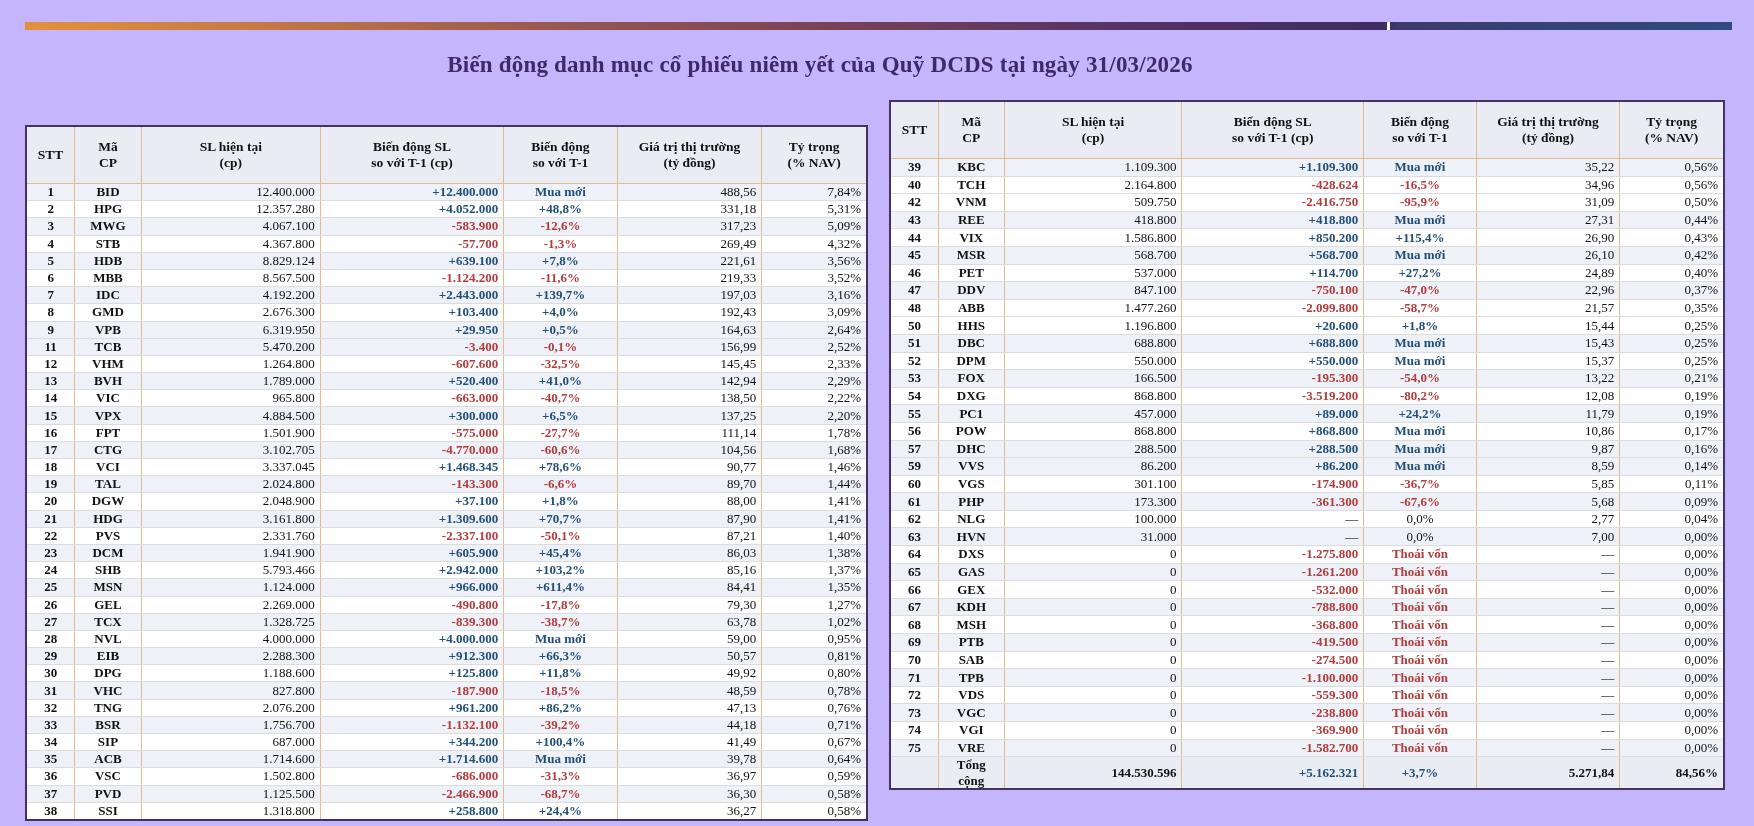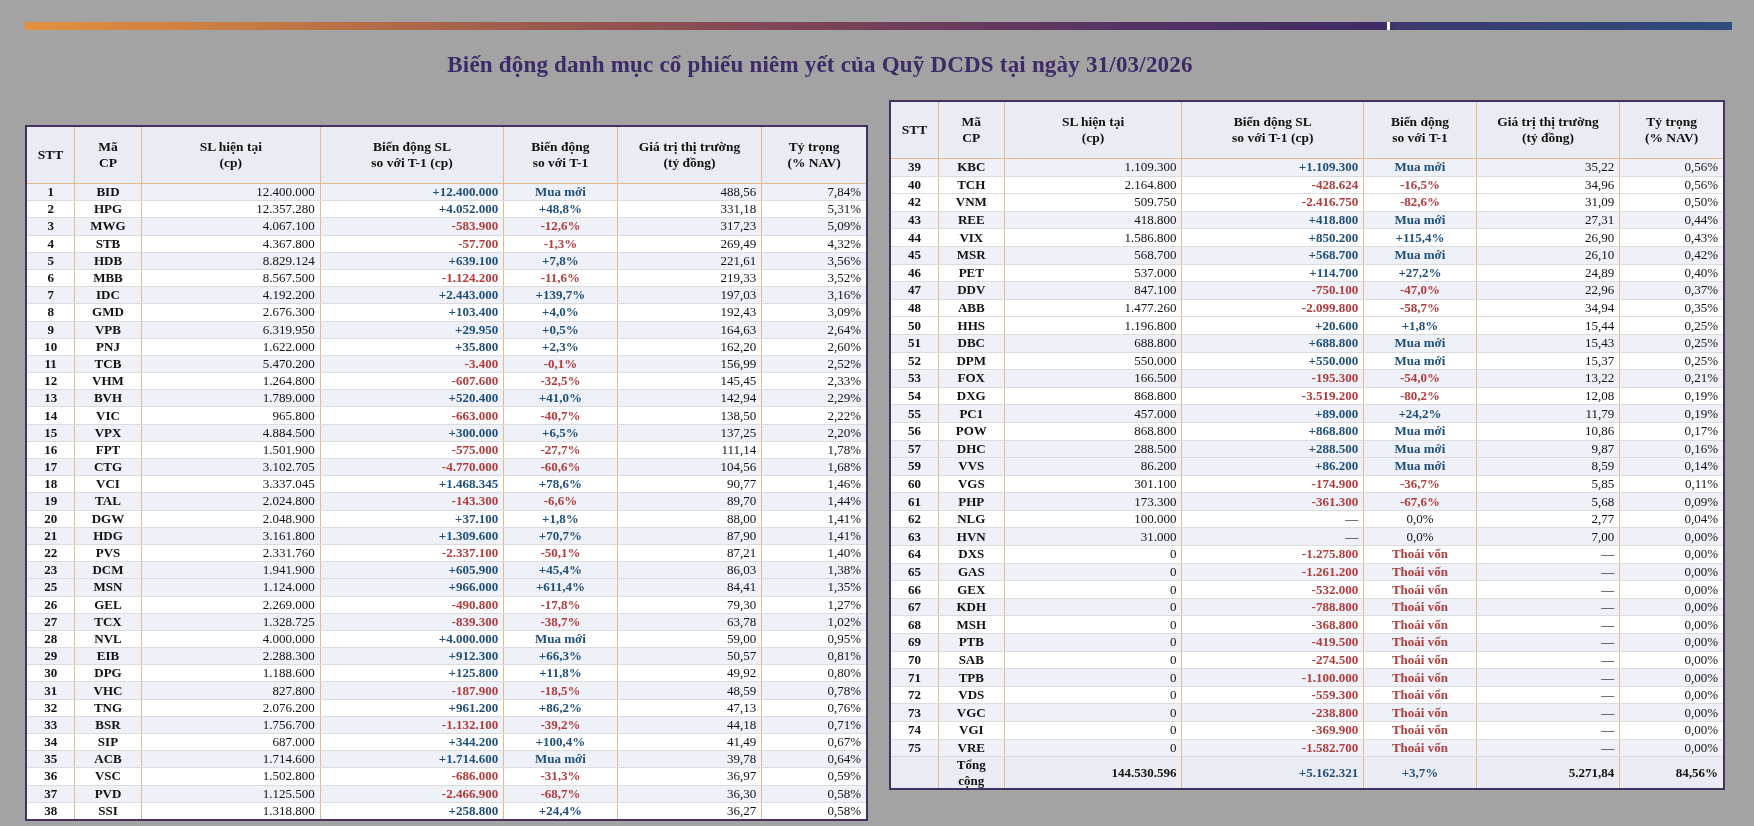--- a/index.html
+++ b/index.html
@@ -1,17 +1,17 @@
 <!DOCTYPE html>
 <html><head>
 <meta charset="utf-8">
 <style>
   html,body{margin:0;padding:0;background:#ffffff;}
   #canvas{
-    position:relative;width:1754px;height:826px;background:#a3a3a3;overflow:hidden;
+    position:relative;width:1754px;height:826px;background:#c4b5fd;overflow:hidden;
     font-family:"Liberation Serif","DejaVu Serif",serif;color:#111;
   }
   
   #accent-bar{
     position:absolute;left:25px;top:22px;width:1707px;height:8px;
     background:linear-gradient(90deg,#e2923d 0%,#c97c43 12%,#9a5a4e 30%,#774158 48%,#533364 65%,#3f2c64 79.6%,#3d3a6d 80.4%,#2e4c7c 100%);
   }
   #accent-bar-divider{
     position:absolute;left:1387px;top:22px;width:3px;height:8px;background:#ffffff;
   }
@@ -188,29 +188,20 @@
           </tr>
           <tr class="band-odd">
             <td class="c-stt">9</td>
             <td class="c-ma">VPB</td>
             <td class="c-sl">6.319.950</td>
             <td class="c-bdsl pos">+29.950</td>
             <td class="c-bd pos">+0,5%</td>
             <td class="c-gt">164,63</td>
             <td class="c-tt">2,64%</td>
           </tr>
-          <tr class="band-even">
-            <td class="c-stt">10</td>
-            <td class="c-ma">PNJ</td>
-            <td class="c-sl">1.622.000</td>
-            <td class="c-bdsl pos">+35.800</td>
-            <td class="c-bd pos">+2,3%</td>
-            <td class="c-gt">162,20</td>
-            <td class="c-tt">2,60%</td>
-          </tr>
           <tr class="band-odd">
             <td class="c-stt">11</td>
             <td class="c-ma">TCB</td>
             <td class="c-sl">5.470.200</td>
             <td class="c-bdsl neg">-3.400</td>
             <td class="c-bd neg">-0,1%</td>
             <td class="c-gt">156,99</td>
             <td class="c-tt">2,52%</td>
           </tr>
           <tr class="band-even">
@@ -313,20 +304,29 @@
             <td class="c-tt">1,40%</td>
           </tr>
           <tr class="band-odd">
             <td class="c-stt">23</td>
             <td class="c-ma">DCM</td>
             <td class="c-sl">1.941.900</td>
             <td class="c-bdsl pos">+605.900</td>
             <td class="c-bd pos">+45,4%</td>
             <td class="c-gt">86,03</td>
             <td class="c-tt">1,38%</td>
+          </tr>
+          <tr class="band-even">
+            <td class="c-stt">24</td>
+            <td class="c-ma">SHB</td>
+            <td class="c-sl">5.793.466</td>
+            <td class="c-bdsl pos">+2.942.000</td>
+            <td class="c-bd pos">+103,2%</td>
+            <td class="c-gt">85,16</td>
+            <td class="c-tt">1,37%</td>
           </tr>
           <tr class="band-odd">
             <td class="c-stt">25</td>
             <td class="c-ma">MSN</td>
             <td class="c-sl">1.124.000</td>
             <td class="c-bdsl pos">+966.000</td>
             <td class="c-bd pos">+611,4%</td>
             <td class="c-gt">84,41</td>
             <td class="c-tt">1,35%</td>
           </tr>
@@ -510,21 +510,21 @@
             <td class="c-bdsl neg">-428.624</td>
             <td class="c-bd neg">-16,5%</td>
             <td class="c-gt">34,96</td>
             <td class="c-tt">0,56%</td>
           </tr>
           <tr class="band-even">
             <td class="c-stt">42</td>
             <td class="c-ma">VNM</td>
             <td class="c-sl">509.750</td>
             <td class="c-bdsl neg">-2.416.750</td>
-            <td class="c-bd neg">-82,6%</td>
+            <td class="c-bd neg">-95,9%</td>
             <td class="c-gt">31,09</td>
             <td class="c-tt">0,50%</td>
           </tr>
           <tr class="band-odd">
             <td class="c-stt">43</td>
             <td class="c-ma">REE</td>
             <td class="c-sl">418.800</td>
             <td class="c-bdsl pos">+418.800</td>
             <td class="c-bd pos">Mua mới</td>
             <td class="c-gt">27,31</td>
@@ -565,21 +565,21 @@
             <td class="c-bd neg">-47,0%</td>
             <td class="c-gt">22,96</td>
             <td class="c-tt">0,37%</td>
           </tr>
           <tr class="band-even">
             <td class="c-stt">48</td>
             <td class="c-ma">ABB</td>
             <td class="c-sl">1.477.260</td>
             <td class="c-bdsl neg">-2.099.800</td>
             <td class="c-bd neg">-58,7%</td>
-            <td class="c-gt">34,94</td>
+            <td class="c-gt">21,57</td>
             <td class="c-tt">0,35%</td>
           </tr>
           <tr class="band-even">
             <td class="c-stt">50</td>
             <td class="c-ma">HHS</td>
             <td class="c-sl">1.196.800</td>
             <td class="c-bdsl pos">+20.600</td>
             <td class="c-bd pos">+1,8%</td>
             <td class="c-gt">15,44</td>
             <td class="c-tt">0,25%</td>

